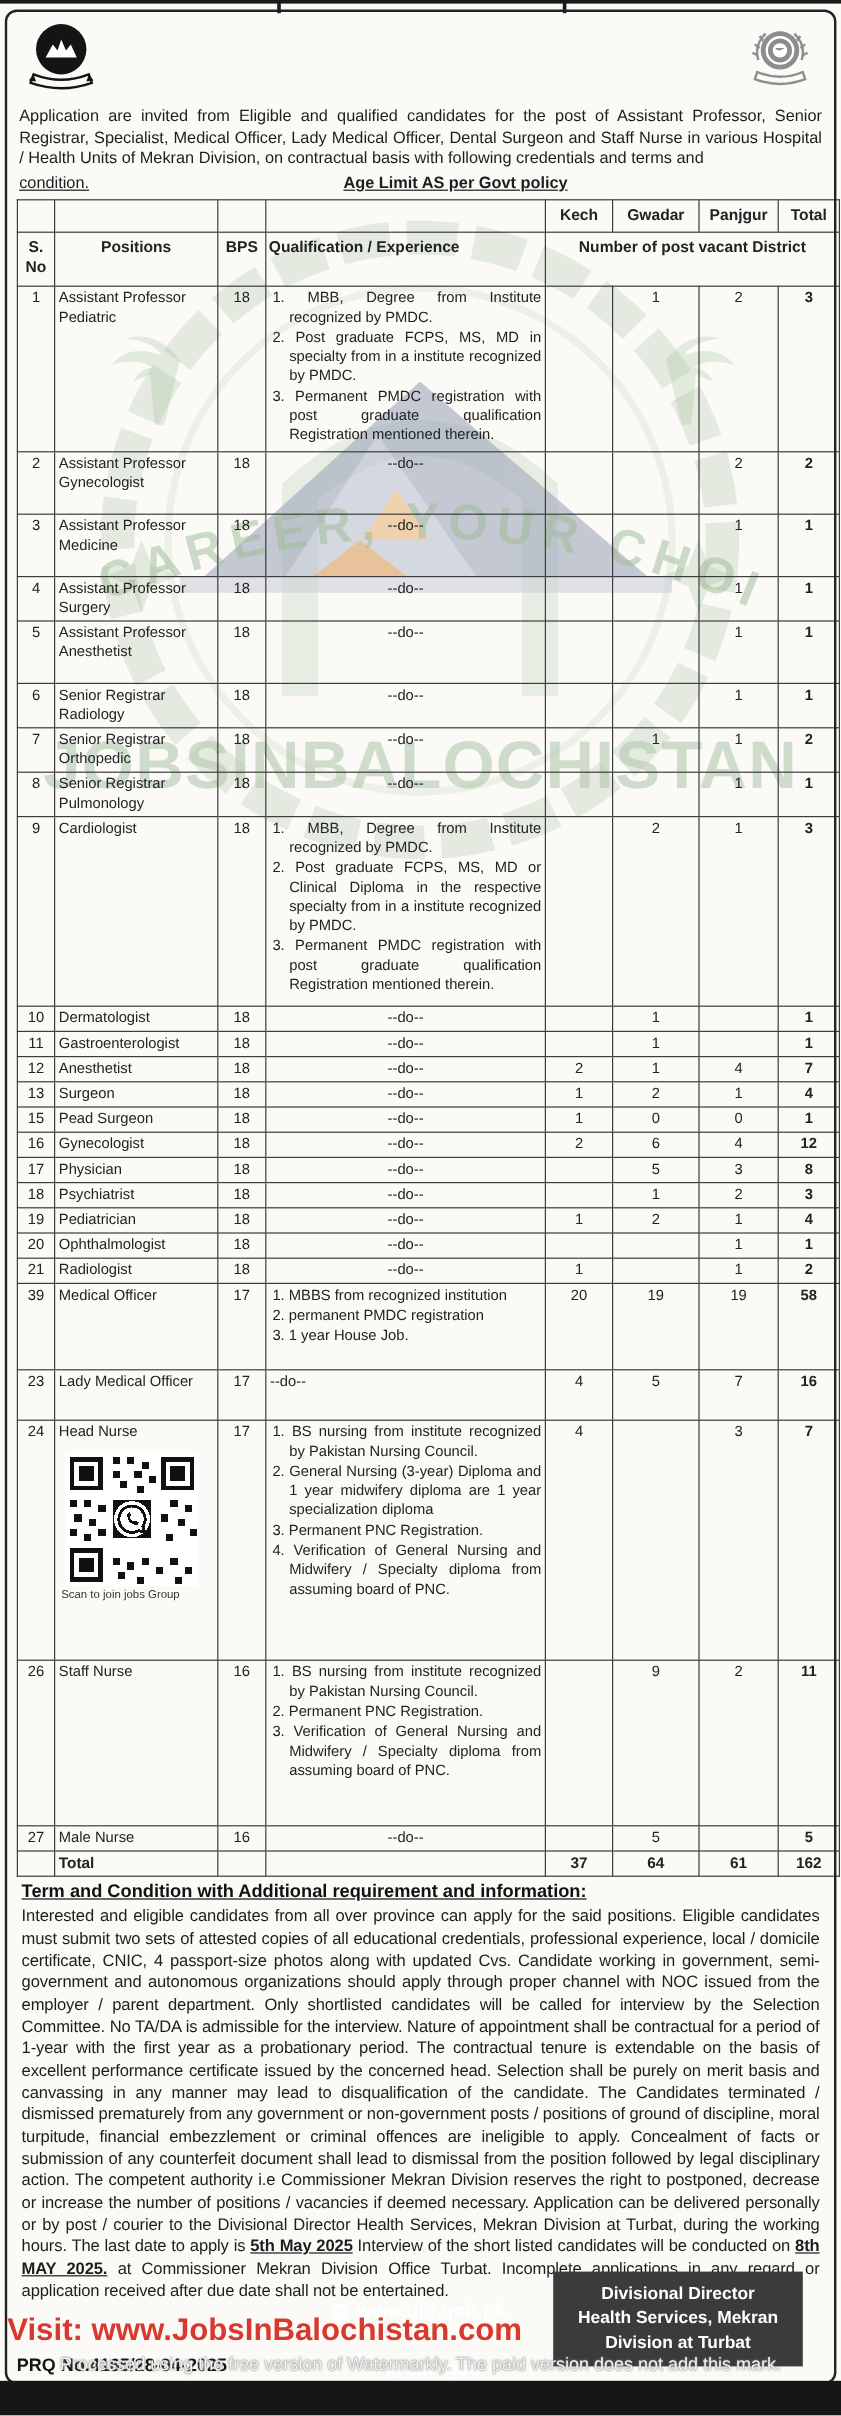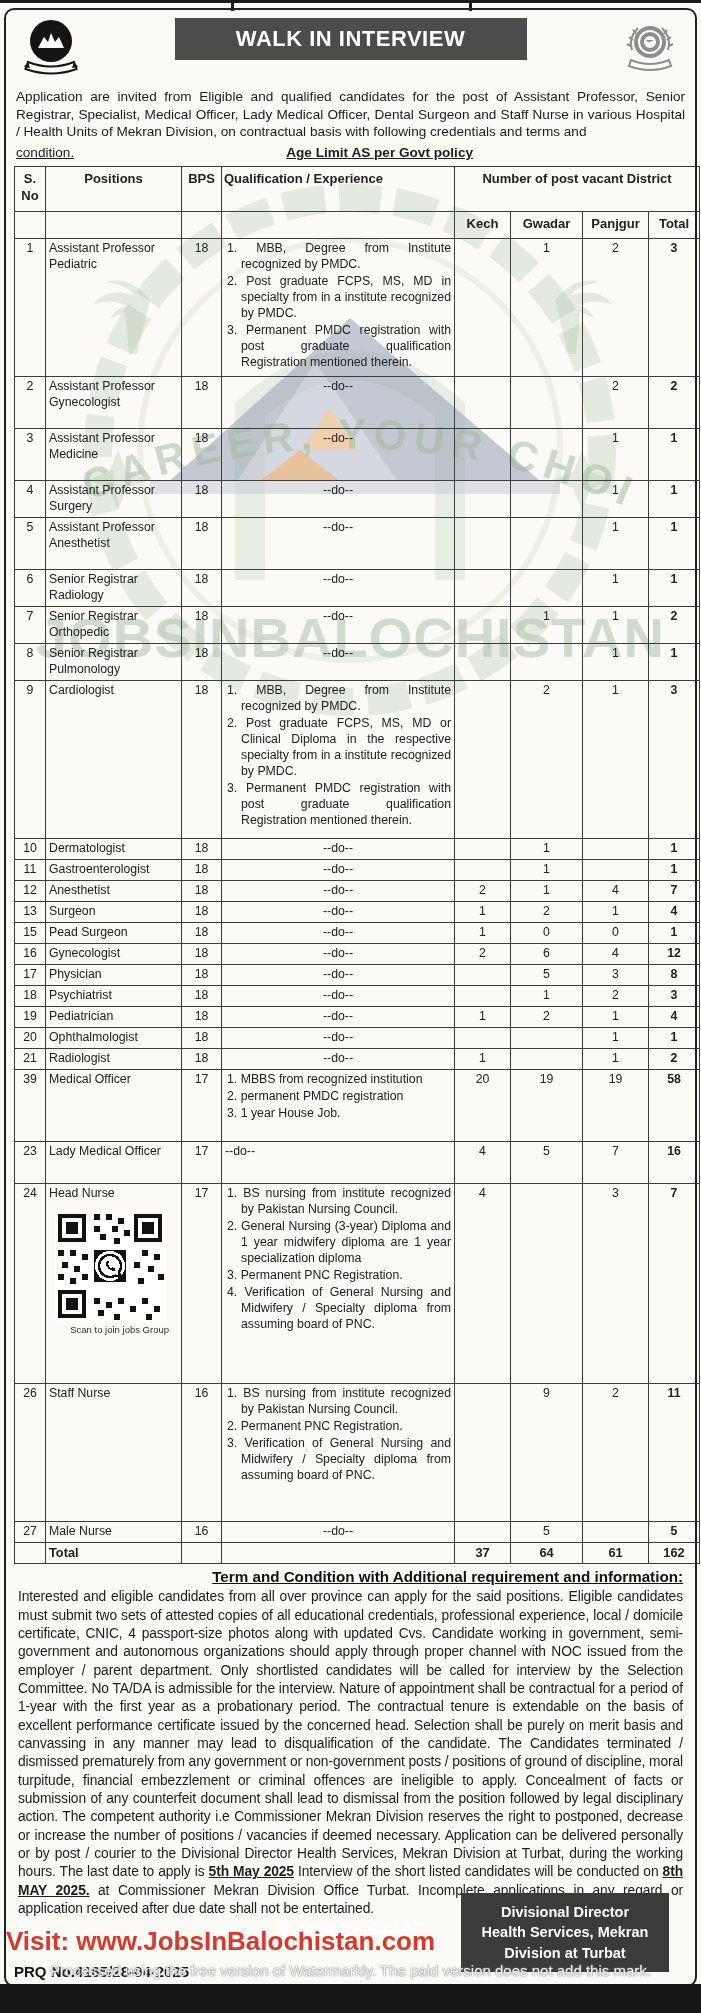--- a/index.html
+++ b/index.html
@@ -42,27 +42,27 @@
   .c-sno{text-align:center;}
   .c-bps{text-align:center;}
   .c-num{text-align:center;}
   .c-total{font-weight:bold;}
   .qual-do{text-align:center;}
   .qual-do.left{text-align:left;}
   .qitem{padding-left:16px;text-indent:-14px;text-align:justify;margin:0 0 1px 0;}
   .total-row td{font-weight:bold;font-size:12.8px;padding:3px;}
   .pos-cell{overflow:hidden;}
 
-  .qr-wrap{margin:8px 0 0 2px;width:118px;text-align:right;}
+  .qr-wrap{margin:8px 0 0 2px;width:118px;text-align:left;}
   .qr-wrap svg{display:block;margin:0 auto;}
   .qr-cap{font-size:9.5px;color:#333;margin-top:2px;}
 
   
   .terms{margin:4px 6px 0 6px;}
-  .terms-h{font-size:15.2px;font-weight:bold;text-decoration:underline;color:#111;margin:2px 0 3px 0;text-align:right;}
+  .terms-h{font-size:15.2px;font-weight:bold;text-decoration:underline;color:#111;margin:2px 0 3px 0;}
   .terms-body{font-size:13.8px;line-height:1.33;text-align:justify;color:#1d1d1d;letter-spacing:-.1px;}
   .seg-bold{font-weight:bold;text-decoration:underline;}
 
   
   .visit{position:absolute;left:6px;top:1926px;color:#d8392e;font-size:26px;font-weight:bold;z-index:2;}
   .prq{position:absolute;left:14px;top:1963px;font-size:15px;font-weight:bold;color:#151515;z-index:2;}
   .sig-box{position:absolute;right:32px;top:1893px;width:196px;background:#3b3b3b;color:#fff;
     text-align:center;font-weight:bold;font-size:14.5px;line-height:1.4;padding:9px 6px;z-index:2;}
   .wm-free{position:absolute;left:0;top:1962px;width:701px;text-align:center;z-index:4;
     color:rgba(252,252,252,.92);font-size:15px;text-shadow:0 0 2px #8a8a8a,0 0 1px #777;}
@@ -114,21 +114,20 @@
 <div class="content">
 
   <div class="hdr">
     <svg class="logo" viewBox="0 0 66 62">
       <circle cx="33" cy="25" r="21" fill="#141414"></circle>
       <path d="M20 32 l6 -11 l4 5 l3 -9 l4 9 l4 -5 l5 11 z" fill="#fff"></path>
       <circle cx="33" cy="10" r="2.5" fill="#141414"></circle>
       <path d="M10 46 q23 9 46 0 l2.5 7 q-25 9 -51 0 z" fill="none" stroke="#141414" stroke-width="2"></path>
       <path d="M10 46 l-4 5 l6 1 z M56 46 l4 5 l-6 1 z" fill="#141414"></path>
     </svg>
-    <div class="title-bar">WALK IN INTERVIEW</div>
     <svg class="logo" viewBox="0 0 66 62">
       <circle cx="33" cy="26" r="16" fill="#8d8d8d"></circle>
       <circle cx="33" cy="26" r="11" fill="none" stroke="#fff" stroke-width="2"></circle>
       <path d="M27 26 a6 6 0 0 1 12 0 a6 6 0 0 1 -12 0 M29 24 q2 4 8 0" fill="#fff"></path>
       <g stroke="#8d8d8d" stroke-width="2" fill="none">
         <path d="M15 34 q-4 -12 6 -22 M51 34 q4 -12 -6 -22"></path>
         <path d="M14 30 l-4 -2 M16 24 l-4 -3 M19 18 l-3 -4 M52 30 l4 -2 M50 24 l4 -3 M47 18 l3 -4"></path>
       </g>
       <path d="M14 44 q19 8 38 0 l2 6 q-21 8 -42 0 z" fill="none" stroke="#8d8d8d" stroke-width="2"></path>
     </svg>
@@ -146,35 +145,35 @@
         <col class="w-pos">
         <col class="w-bps">
         <col class="w-qual">
       <col class="w-kech">
         <col class="w-gwd">
         <col class="w-pjg">
         <col class="w-tot">
     </colgroup>
     <thead>
       <tr>
-        <th style="height:36px;">S. No</th>
-        <th>Positions</th>
-        <th>BPS</th>
-        <th style="text-align:left;">Qualification / Experience</th>
-        <th colspan="4">Number of post vacant District</th>
-      </tr>
-      <tr>
         <th style="height:18px;"></th>
         <th></th>
         <th></th>
         <th></th>
         <th>Kech</th>
         <th>Gwadar</th>
         <th>Panjgur</th>
         <th>Total</th>
+      </tr>
+      <tr>
+        <th style="height:36px;">S. No</th>
+        <th>Positions</th>
+        <th>BPS</th>
+        <th style="text-align:left;">Qualification / Experience</th>
+        <th colspan="4">Number of post vacant District</th>
       </tr>
     </thead>
     <tbody>
         <tr style="height: 138px;">
           <td class="c-sno">1</td>
           <td class="pos-cell">Assistant Professor Pediatric</td>
           <td class="c-bps">18</td>
           <td>
             <div class="qitem">1. MBB, Degree from Institute recognized by PMDC.</div>
             <div class="qitem">2. Post graduate FCPS, MS, MD in specialty from in a institute recognized by PMDC.</div>

